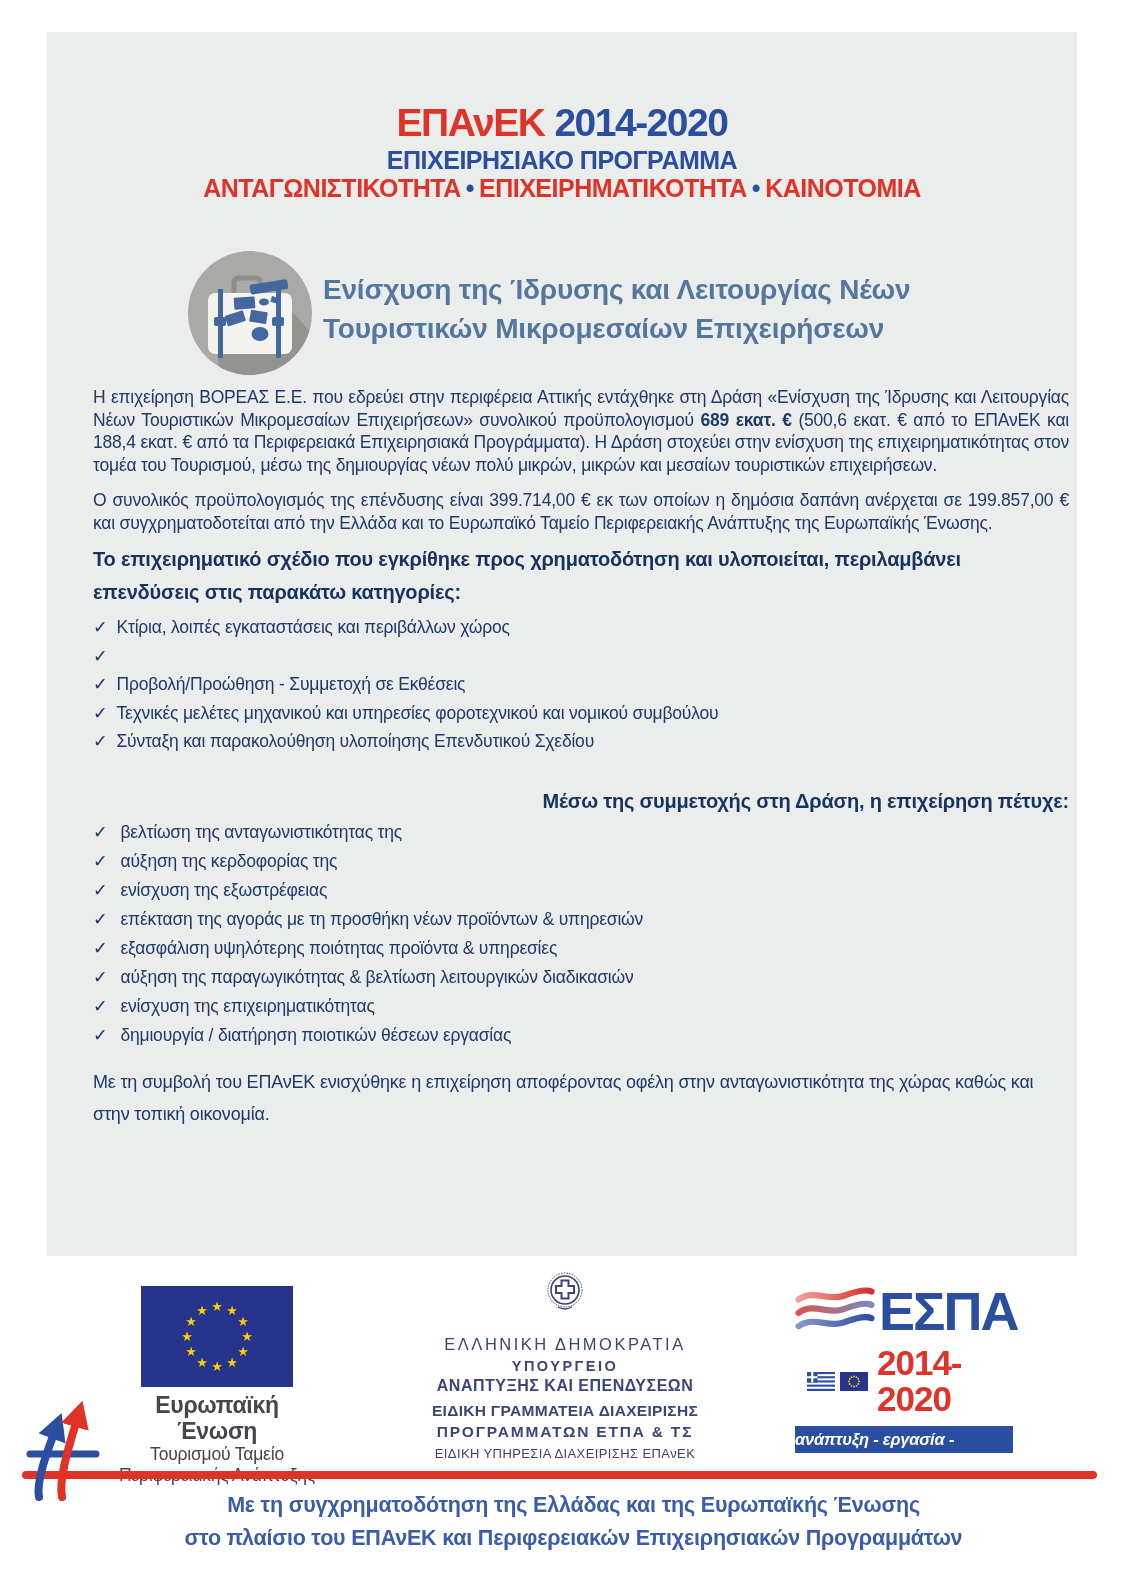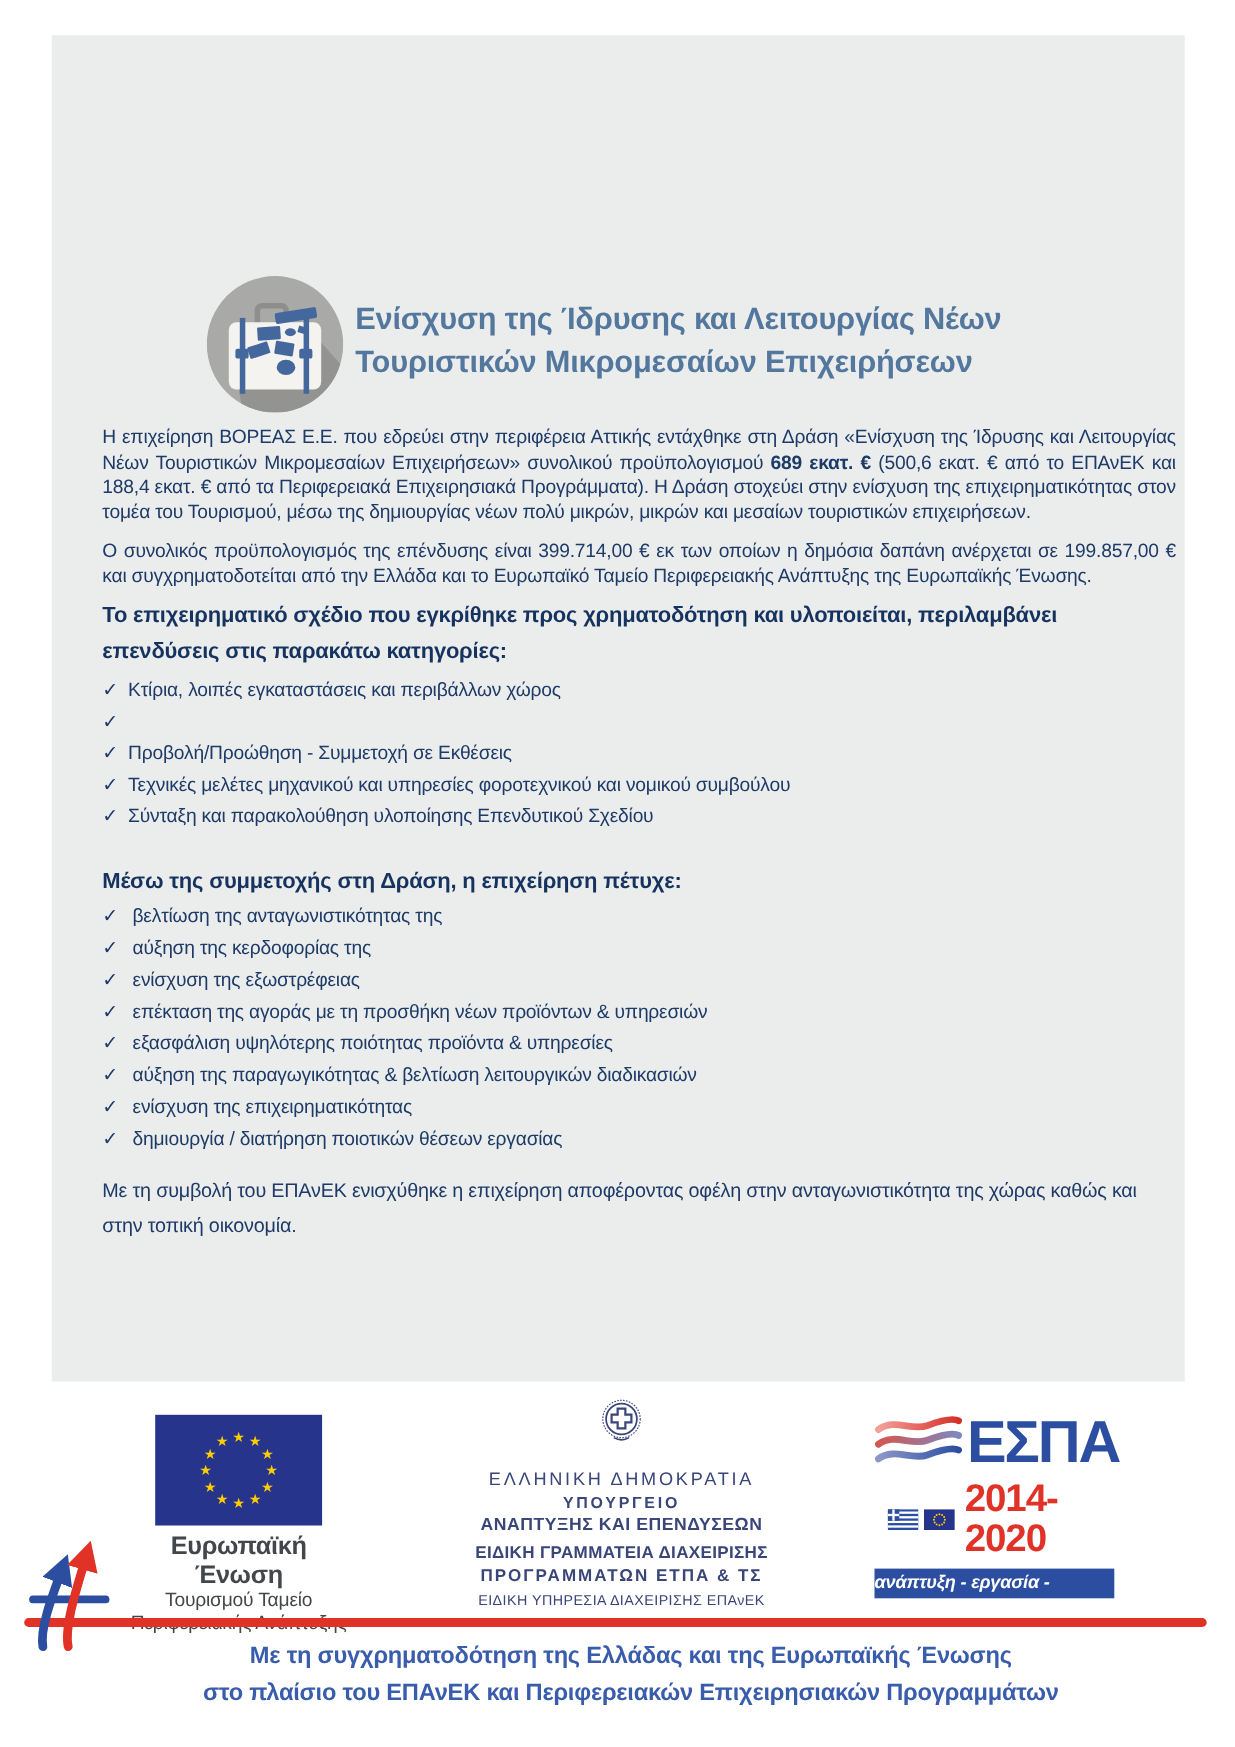--- a/index.html
+++ b/index.html
@@ -23,21 +23,21 @@
 
   
   .bodywrap{position:absolute;left:46px;top:354px;width:976px;color:#1E3A67;}
   .bodywrap p{margin:0;font-size:17.5px;line-height:22.5px;text-align:justify;letter-spacing:-0.2px;}
   .p2{margin-top:13px !important;}
   .bodywrap h2{margin:9px 0 0 0;font-size:20px;line-height:33px;font-weight:bold;color:#16335F;letter-spacing:-0.2px;}
   .bodywrap ul{list-style:none;margin:7px 0 0 0;padding:0;}
   .bodywrap li{display:flex;gap:9px;font-size:17.5px;line-height:22px;margin-bottom:6.5px;letter-spacing:-0.2px;}
   .bodywrap li .chk{flex:none;font-weight:bold;}
   .list2 li{gap:13px;margin-bottom:7px;}
-  .h2-second{margin-top:36px !important;line-height:26px !important;}
+  .h2-second{margin-top:36px !important;line-height:26px !important;text-align:right;}
   .closing{margin-top:20px !important;font-size:18px !important;line-height:32px !important;text-align:left !important;}
 
   
   .eu-block{position:absolute;left:117px;top:1286px;width:200px;text-align:center;color:#43474B;}
   .eu-flag{display:block;margin:0 auto;width:152px;height:101px;}
   .eu-name{margin-top:5px;font-size:23px;font-weight:bold;letter-spacing:-0.3px;line-height:26px;}
   .eu-fund{font-size:17.5px;line-height:21px;letter-spacing:-0.2px;}
 
   .ministry-block{position:absolute;left:430px;top:1267px;width:270px;text-align:center;color:#3A4578;}
   .min-emblem{width:50px;height:50px;}
@@ -64,20 +64,29 @@
   .cofinance{position:absolute;left:12px;top:1489px;width:100%;text-align:center;
              color:#3A5CAD;font-size:21.5px;line-height:33px;font-weight:bold;letter-spacing:-0.2px;}
 </style>
 </head>
 <body>
 
 <div class="page">
 
   <div class="panel">
 
+    <div class="hdr">
+      <div class="brandline">
+        <span class="brand-abbr">ΕΠΑνΕΚ</span><span class="brand-years">2014-2020</span>
+      </div>
+      <div class="hdr-sub">ΕΠΙΧΕΙΡΗΣΙΑΚΟ ΠΡΟΓΡΑΜΜΑ</div>
+      <div class="hdr-tag">
+        <span>ΑΝΤΑΓΩΝΙΣΤΙΚΟΤΗΤΑ</span><span class="dot">•</span><span>ΕΠΙΧΕΙΡΗΜΑΤΙΚΟΤΗΤΑ</span><span class="dot">•</span><span>ΚΑΙΝΟΤΟΜΙΑ</span>
+      </div>
+    </div>
 
     <div class="icon-circle">
       <svg viewBox="0 0 124 124" width="124" height="124">
         <defs>
             <clipPath id="cclip">
               <circle cx="62" cy="62" r="62"></circle>
             </clipPath>
           </defs>
         <circle cx="62" cy="62" r="62" fill="#A9A9A7"></circle>
         <g clip-path="url(#cclip)">

